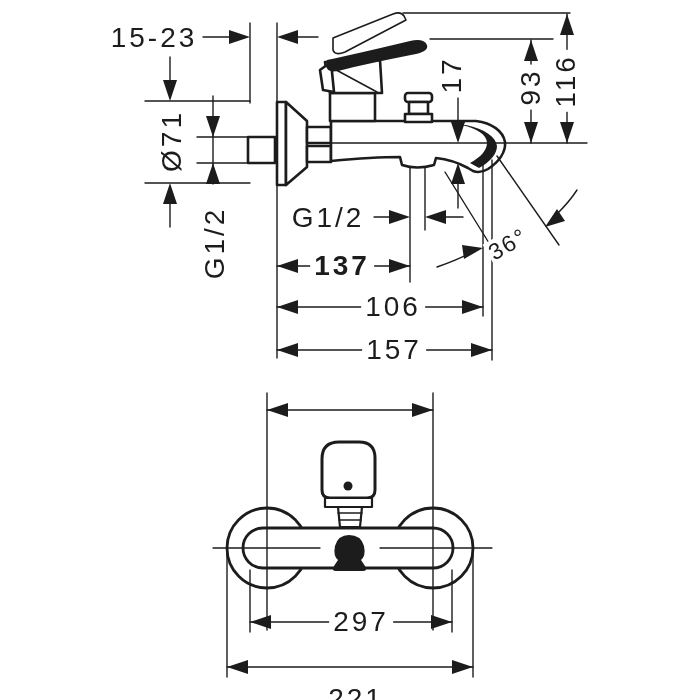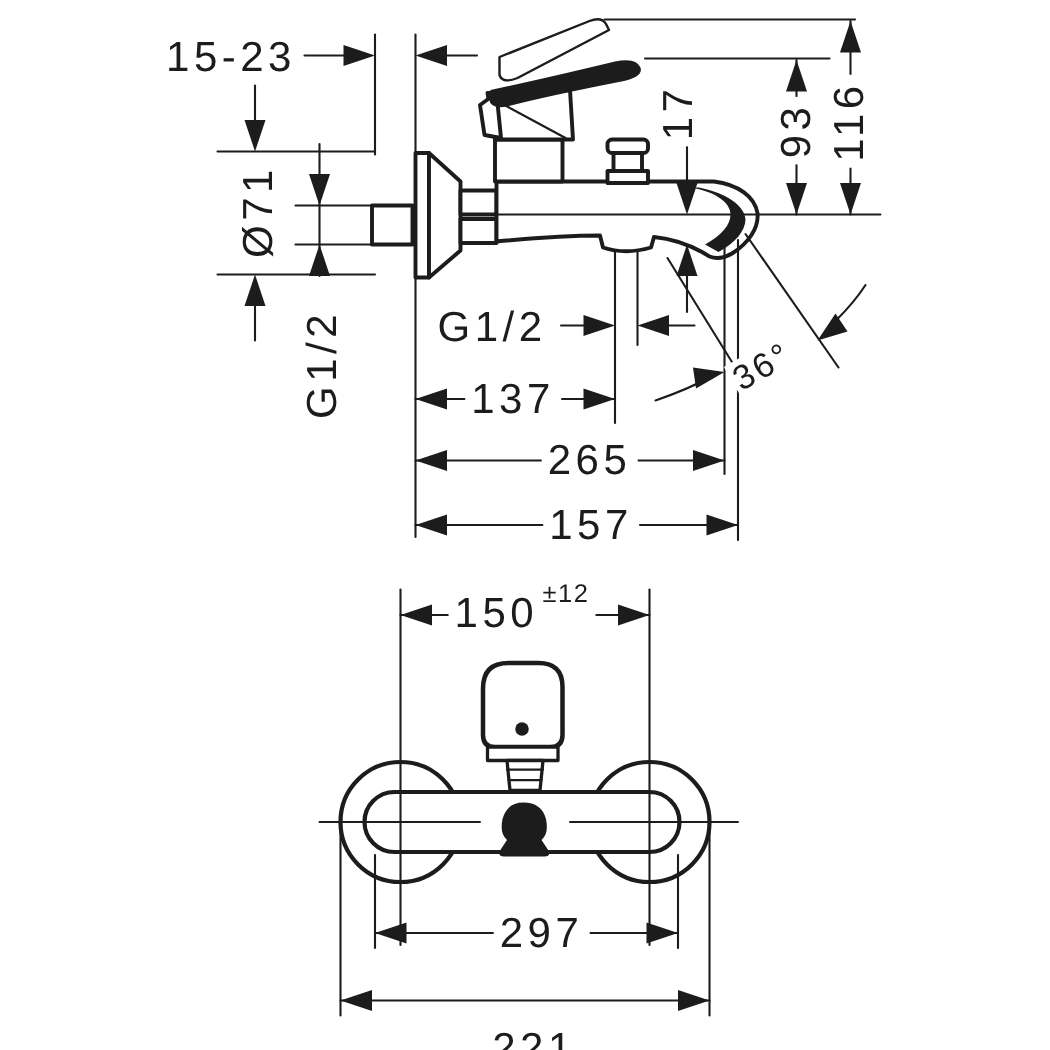--- a/index.html
+++ b/index.html
@@ -167,27 +167,21 @@
     </g>
   </svg>
 
   <div class="dim-label" style="left:154px;top:38px;">15-23</div>
   <div class="dim-label rot90" style="left:172px;top:141px;">Ø71</div>
   <div class="dim-label rot90" style="left:215px;top:243px;">G1/2</div>
   <div class="dim-label" style="left:328px;top:218px;">G1/2</div>
   <div class="dim-label rot90" style="left:452px;top:75px;">17</div>
   <div class="dim-label rot90" style="left:531px;top:87px;">93</div>
   <div class="dim-label rot90" style="left:566px;top:81px;">116</div>
-  <div class="dim-label" style="left:342px;top:266px;">137</div>
-  <div class="dim-label" style="left:393px;top:307px;">265</div>
+  <div class="dim-label" style="left:342px;top:266px;font-weight:bold;">137</div>
+  <div class="dim-label" style="left:393px;top:307px;">106</div>
   <div class="dim-label" style="left:394px;top:350px;">157</div>
   <div class="dim-label rot30" style="left:508px;top:244px;">36°</div>
 
-  <div class="dim-label" style="left:348px;top:409px;">
-    <span class="d150">
-      <span>150</span>
-      <span class="tol">±12</span>
-    </span>
-  </div>
   <div class="dim-label" style="left:361px;top:622px;">297</div>
   <div class="dim-label" style="left:356px;top:667px;margin-top:32px;">221</div>
 
 </div>
 
 </body></html>

